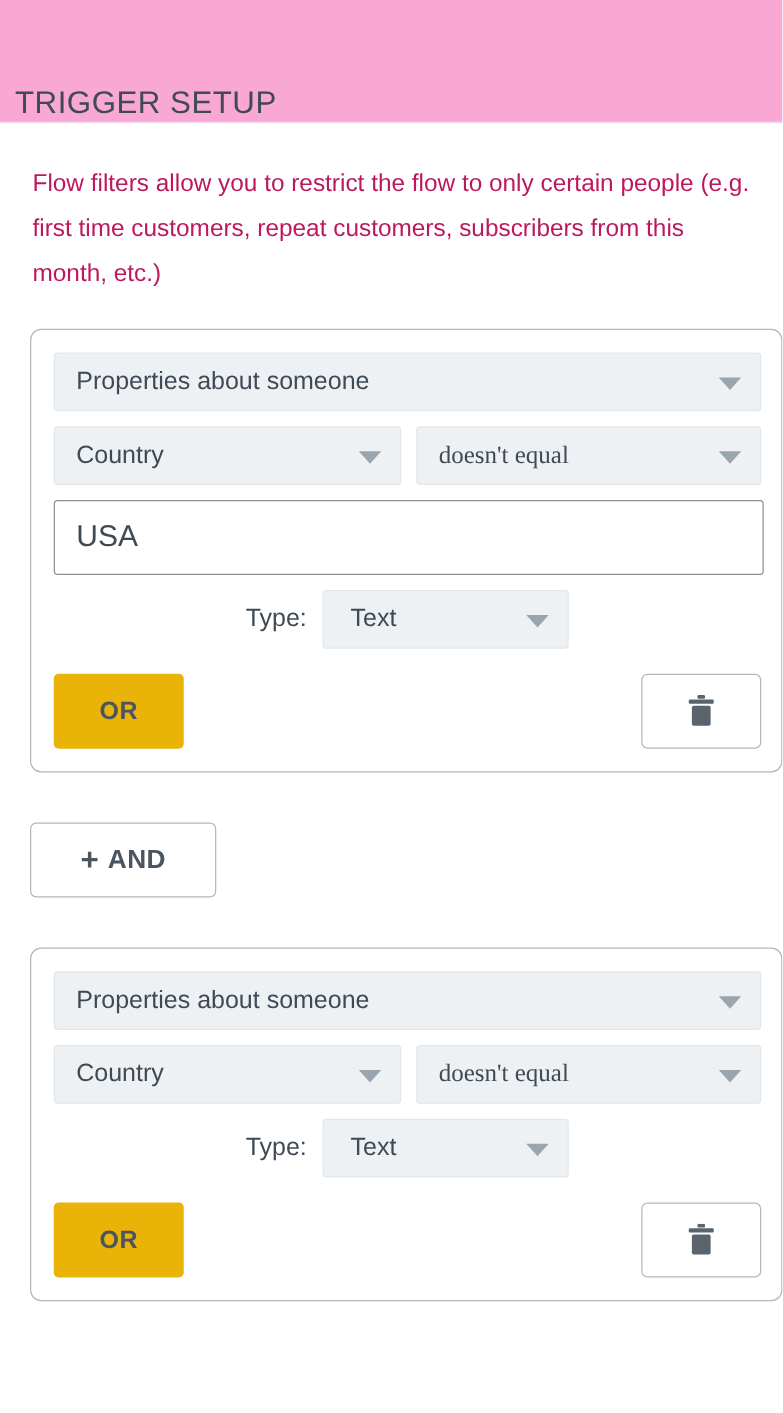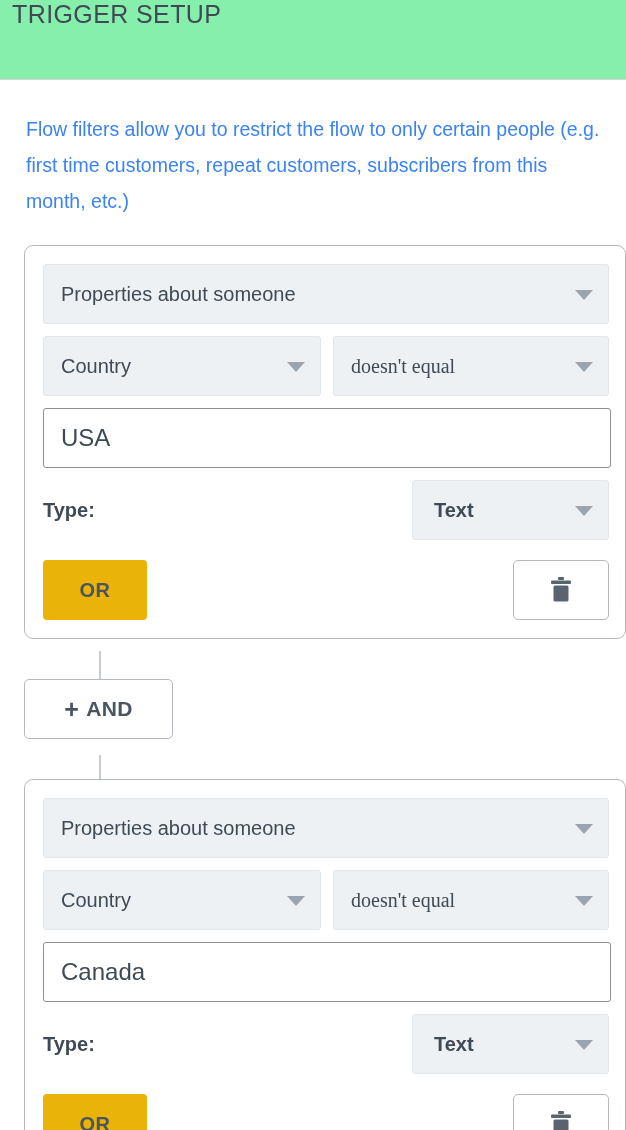--- a/index.html
+++ b/index.html
@@ -11,41 +11,41 @@
     width: 626px;
     height: 1130px;
     overflow: hidden;
     font-family: "Liberation Sans", sans-serif;
     color: #3d4752;
     -webkit-font-smoothing: antialiased;
   }
 
   
   .header {
-    height: 80px;
-    background: #86efac;
+    height: 98px;
+    background: #f9a8d4;
     border-bottom: 1px solid #d3d7da;
     box-sizing: border-box;
     display: flex;
-    align-items: flex-start;
+    align-items: flex-end;
     padding-left: 12px;
   }
   .header-title {
     font-size: 25px;
     letter-spacing: 0.4px;
     color: #3f4a55;
     font-weight: 400;
   }
 
   
   .description {
     margin: 31px 26px 0 26px;
     font-size: 19.5px;
     line-height: 36px;
-    color: #3b82f6;
+    color: #be185d;
     width: 580px;
   }
 
   
   .tree {
     position: relative;
     margin-top: 26px;
   }
 
   .connector {
@@ -67,21 +67,21 @@
     padding: 18px 16px 18px 18px;
   }
 
   
   .select {
     position: relative;
     background: #eef1f4;
     border: 1px solid #e2e7eb;
     border-radius: 3px;
     box-sizing: border-box;
-    height: 60px;
+    height: 47px;
     display: flex;
     align-items: center;
     padding: 0 38px 0 17px;
     font-size: 20px;
     color: #3f4a55;
     white-space: nowrap;
     overflow: hidden;
   }
   .caret {
     position: absolute;
@@ -117,23 +117,22 @@
     font-size: 24px;
     color: #3f4a55;
     padding: 0 17px;
     outline: none;
   }
 
   .type-row {
     margin-top: 12px;
     display: flex;
     align-items: center;
-    justify-content: space-between;
+    justify-content: center;
     gap: 13px;
-    font-weight: bold;
   }
   .type-label {
     font-size: 20px;
     color: #3f4a55;
   }
   .sel-type { width: 197px; padding-left: 21px; }
 
   .footer-row {
     margin-top: 20px;
     display: flex;
@@ -270,21 +269,20 @@
       <div class="select sel-property">
         <span>Country</span>
         <span class="caret"></span>
       </div>
       <div class="select sel-operator">
         <span>doesn't equal</span>
         <span class="caret"></span>
       </div>
     </div>
 
-    <input class="text-input" type="text" value="Canada" style="">
 
     <div class="type-row">
       <span class="type-label">Type:</span>
       <div class="select sel-type">
         <span>Text</span>
         <span class="caret"></span>
       </div>
     </div>
 
     <div class="footer-row">

